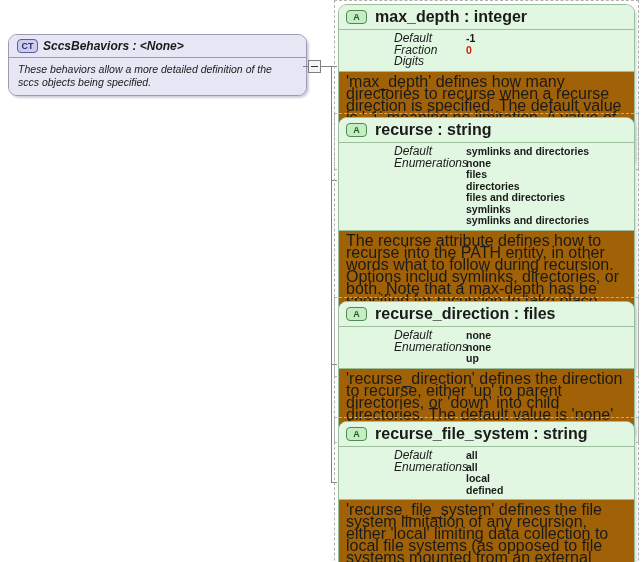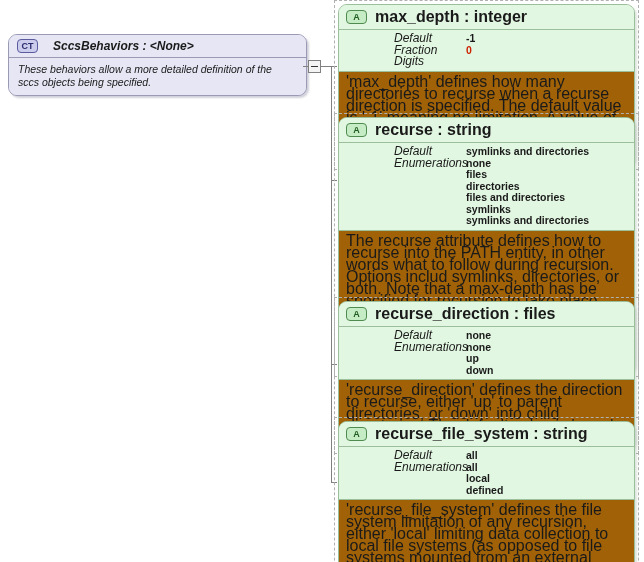--- a/index.html
+++ b/index.html
@@ -26,21 +26,21 @@
     box-sizing: border-box;
     border: 1px solid #9a9ab5;
     border-radius: 9px;
     background: #e6e6f5;
     box-shadow: 2px 2px 2px rgba(120,120,150,0.35);
     overflow: hidden;
   }
   .ct-header {
     display: flex;
     align-items: center;
-    gap: 15px;
+    gap: 5px;
     padding: 4px 7px 4px 8px;
     background: #e6e6f5;
     border-bottom: 1px solid #9a9ab5;
   }
   .ct-icon {
     width: 21px;
     height: 14px;
     box-sizing: border-box;
     border: 1px solid #5b5b9e;
     border-radius: 4px;
@@ -277,21 +277,20 @@
         <span class="facet-label">Default</span>
         <span class="facet-vals">
           <div class="facet-val">none</div>
         </span>
       </div>
       <div class="facet-row">
         <span class="facet-label">Enumerations</span>
         <span class="facet-vals">
           <div class="facet-val">none</div>
           <div class="facet-val">up</div>
-          <div class="facet-val">down</div>
         </span>
       </div>
     </div>
     <div class="attr-doc">'recurse_direction' defines the direction to recurse, either 'up' to parent directories, or 'down' into child directories. The default value is 'none' for no recursion.</div>
   </div>
 </div>
 
 <div class="attr-box" style="top:417px;">
   <div class="attr-inner">
     <div class="attr-header">

